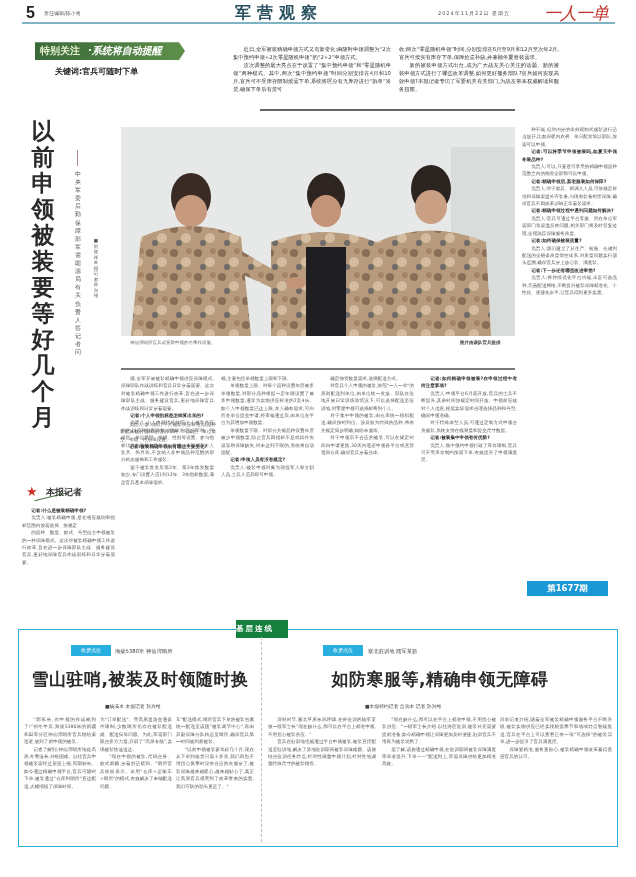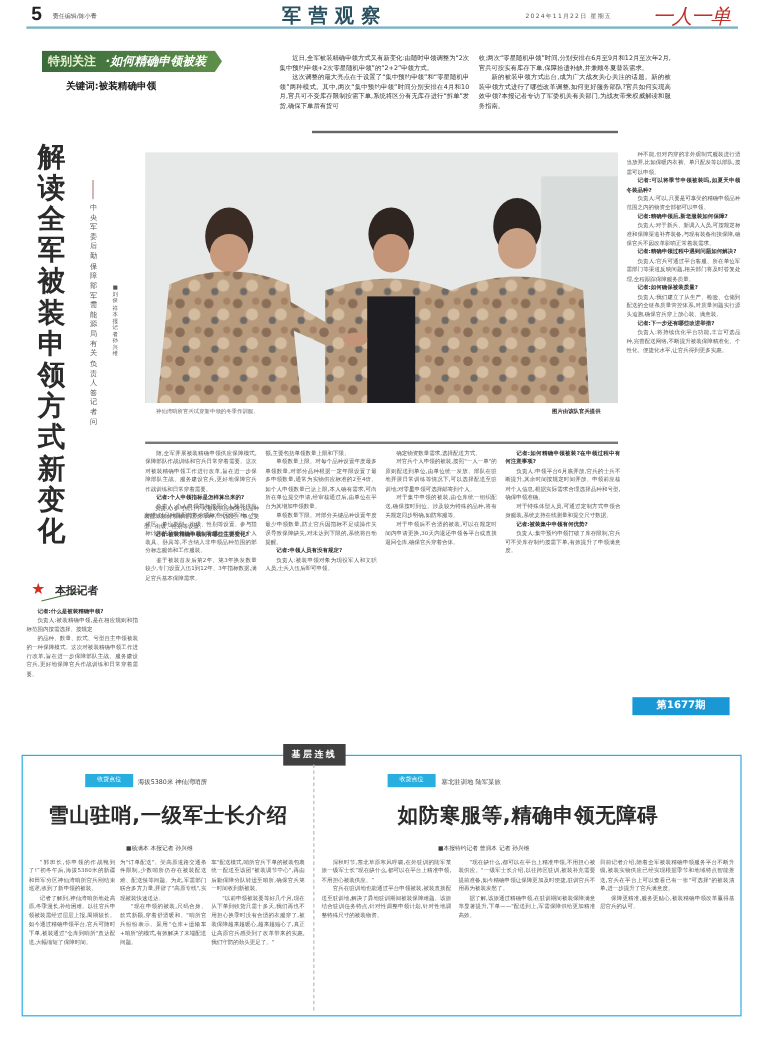--- a/index.html
+++ b/index.html
@@ -24,54 +24,54 @@
 .photo{left:121px;top:127px;width:394px;height:155px;overflow:hidden;background:linear-gradient(180deg,#e8ecea 0%,#dfe3e0 40%,#ccd0cc 100%)}
 .cap-left{left:130px;top:340px;font-size:4.5px;color:#666}
 .cap-right{left:460px;top:340px;font-size:4.5px;color:#333;font-weight:bold}
 .rule2{left:121px;top:368px;width:394px;height:1.5px;background:#777}
 .bodycol{font-size:4.6px;line-height:7.4px;color:#555;text-align:justify;text-indent:2em;overflow:hidden}
 .bodycol b{color:#333}
 .auth-star{left:26px;top:484px;font-size:13px;color:#d03020}
 .auth-title{left:46px;top:486px;font-size:9px;font-weight:bold;color:#333}
 .issue{left:527px;top:581px;width:81px;height:15px;background:#1a98d6;color:#fff;font-size:8.5px;font-weight:bold;text-align:center;line-height:15px}
 .lower-box{left:18px;top:629px;width:600px;height:218px;border:1.5px solid #29aee0}
-.lower-tag{left:236px;top:620px;width:52px;height:18px;background:#404040;color:#fff;font-size:7.5px;font-weight:bold;text-align:center;line-height:18px;letter-spacing:2px}
+.lower-tag{left:236px;top:620px;width:52px;height:18px;background:#15803d;color:#fff;font-size:7.5px;font-weight:bold;line-height:18px;letter-spacing:2px}
 .loc-tag{height:11px;background:#29aee0;color:#fff;font-size:5px;text-align:center;line-height:11px}
 .loc-text{font-size:5.3px;color:#444}
 .lower-title{font-size:17px;font-weight:bold;color:#2a2a2a;text-align:center;letter-spacing:0.5px}
 .lower-byline{font-size:4.8px;color:#444}
 .divider-v{left:261px;top:637px;width:0;height:205px;border-left:1px dashed #bbb}
 .dots{top:866px}
 </style>
 </head>
 <body>
 
 <div class="abs hdr-num">5</div>
 <div class="abs hdr-editor">责任编辑/陈小青</div>
 <div class="abs hdr-title">军营观察</div>
 <div class="abs hdr-date">2024年11月22日 星期五</div>
 <div class="abs hdr-logo">一人一单</div>
 <div class="abs hdr-rule"></div>
 
 <div class="abs banner"></div>
 <div class="abs banner-a">特别关注</div>
-<div class="abs banner-b">·如何精确申领被装</div>
-<div class="abs keyword">关键词:被装精确申领</div>
+<div class="abs banner-b">·系统将自动提醒</div>
+<div class="abs keyword">关键词:官兵可随时下单</div>
 
 <div class="abs intro" style="left:233px;top:45px;width:158px">
   <p>近日,全军被装精确申领方式又有新变化:由随时申领调整为“2次集中预约申领+2次零星随机申领”的“2+2”申领方式。</p>
   <p>这次调整的最大亮点在于设置了“集中预约申领”和“零星随机申领”两种模式。其中,两次“集中预约申领”时间分别安排在4月和10月,官兵可不受库存限制按需下单,系统将区分有无库存进行“拆单”发货,确保下单后有货可</p>
 </div>
 <div class="abs intro" style="left:399px;top:45px;width:160px">
   <p style="text-indent:0">收;两次“零星随机申领”时间,分别安排在6月至9月和12月至次年2月,官兵可按实有库存下单,保障拾遗补缺,并兼顾冬夏替装需求。</p>
   <p>新的被装申领方式出台,成为广大战友关心关注的话题。新的被装申领方式进行了哪些改革调整,如何更好服务部队?官兵如何实现高效申领?本报记者专访了军委机关有关部门,为战友带来权威解读和服务指南。</p>
 </div>
 <div class="abs" style="left:260px;top:109px;width:255px;height:1.5px;background:#666"></div>
 
-<div class="abs main-title">解读全军被装申领方式新变化</div>
+<div class="abs main-title">以前申领被装要等好几个月</div>
 <div class="abs sub-line"></div>
 <div class="abs sub-vert">中央军委后勤保障部军需能源局有关负责人答记者问</div>
 <div class="abs byline-vert">■刘俊祥 本报记者 孙兴维</div>
 
 <div class="abs photo" style="height:209px">
   <svg width="394" height="209" viewBox="0 0 394 209">
     <defs>
       <pattern id="camo" width="24" height="24" patternUnits="userSpaceOnUse">
         <rect width="24" height="24" fill="#b89a7c"></rect>
         <circle cx="5" cy="6" r="4" fill="#8a6e58"></circle>
@@ -159,21 +159,21 @@
 </div>
 
 <div class="abs issue">第1677期</div>
 
 <div class="abs lower-box"></div>
 <div class="abs lower-tag">基层连线</div>
 <div class="abs divider-v"></div>
 
 <div class="abs loc-tag" style="left:71px;top:645px;width:40px">收货点位</div>
 <div class="abs loc-text" style="left:115px;top:648px">海拔5380米 神仙湾哨所</div>
-<div class="abs lower-title" style="left:22px;top:668px;width:236px">雪山驻哨,一级军士长介绍</div>
+<div class="abs lower-title" style="left:22px;top:668px;width:236px">雪山驻哨,被装及时领随时换</div>
 <div class="abs lower-byline" style="left:105px;top:703px">■杨满本 本报记者 孙兴维</div>
 <div class="abs bodycol" style="left:24px;top:716px;width:72px;height:126px">
   <p>“郭班长,你申领的作战靴到了!”初冬午后,海拔5380米的新疆和田军分区神仙湾哨所官兵刚结束巡逻,收到了新申领的被装。</p>
   <p>记者了解到,神仙湾哨所地处高原,冬季漫长,补给困难。以往官兵申领被装需经过层层上报,周期较长。如今通过精确申领平台,官兵可随时下单,被装通过"仓库到哨所"直达配送,大幅缩短了保障时间。</p>
 </div>
 <div class="abs bodycol" style="left:100px;top:716px;width:72px;height:126px">
   <p style="text-indent:0">为"订单配送"。受高原道路交通条件限制,少数哨所仍存在被装配送难、配送慢等问题。为此,军需部门联合多方力量,开辟了"高原专线",实现被装快速送达。</p>
   <p>"现在申领的被装,尺码合身、款式新颖,穿着舒适暖和。"哨所官兵纷纷表示。采用"仓库+运输车+哨所"的模式,有效解决了末端配送问题。</p>
 </div>
 <div class="abs bodycol" style="left:176px;top:716px;width:78px;height:126px">

